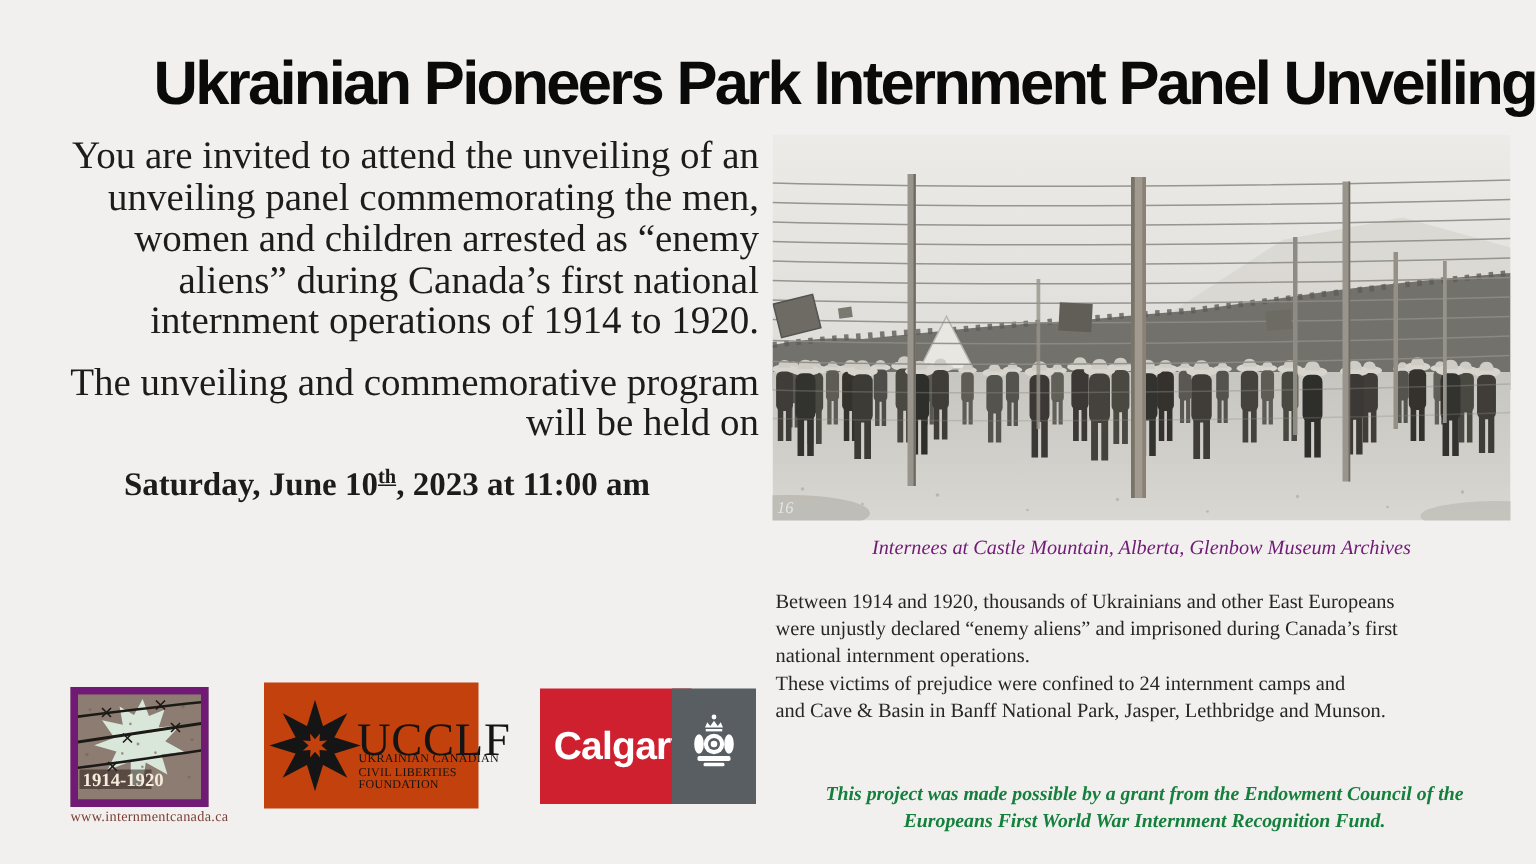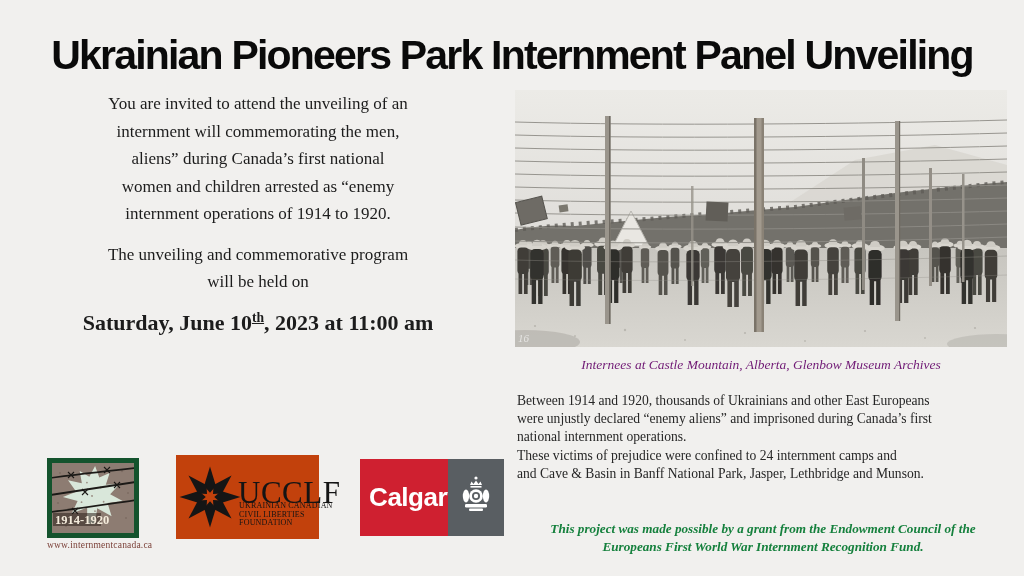--- a/index.html
+++ b/index.html
@@ -2,39 +2,39 @@
 <html><head>
 <meta charset="utf-8">
 <style>
   * { margin:0; padding:0; box-sizing:border-box; }
   html,body { width:1024px; height:576px; overflow:hidden; }
   body { background:#f1f0ee; font-family:"Liberation Serif", serif; color:#1c1c1c; }
   .page { position:relative; width:1024px; height:576px; background:#f1f0ee; }
   .abs { position:absolute; }
 
   .title {
-    top:32px; left:0; width:1024px; text-align:center;
+    top:32px; left:0; width:1024px; text-align:right;
     font-family:"Liberation Sans", sans-serif; font-weight:bold;
     font-size:41px; letter-spacing:-1.8px; color:#0a0a0a; white-space:nowrap;
   }
 
   .leftcol { left:10px; top:90px; width:496px; text-align:center; }
-  .intro-line, .program-line { font-size:17px; line-height:27.5px; white-space:nowrap; }
+  .intro-line, .program-line { font-size:26px; line-height:27.5px; white-space:nowrap;text-align:right; }
   .program { margin-top:13px; }
   .dateline { margin-top:14px; font-size:22px; font-weight:bold; white-space:nowrap; }
   .dateline sup, .venue sup { font-size:0.62em;text-decoration:underline; }
   .venue { margin-top:12px; }
   .venue-name { font-size:20.5px; line-height:26px; }
   .venue-addr { font-size:18.5px; line-height:24px; }
   .venue-note { font-size:14.5px; line-height:20px; }
   .venue-city { font-size:18.5px; line-height:24px; letter-spacing:0.3px; }
 
   
   .logo-intern { left:47px; top:458px; width:92px; }
-  .intern-box { width:92px; height:80px; border:5px solid #14532d; background:#8d7c72;
+  .intern-box { width:92px; height:80px; border:5px solid #701a75; background:#8d7c72;
                 box-shadow: inset 0 0 0 1px #2c2520; overflow:hidden; }
   .intern-url { margin-top:2px; text-align:left; font-size:9.5px; color:#7b4038; letter-spacing:0.2px; white-space:nowrap; }
 
   
   .logo-ucclf { left:176px; top:455px; width:143px; height:84px; background:#c2410c; }
   .ucclf-star { position:absolute; left:1px; top:3px; }
   .ucclf-acronym { position:absolute; left:62px; top:20px; font-size:31px; color:#141414; letter-spacing:0.5px; }
   .ucclf-name { position:absolute; left:63px; top:47px; font-weight:normal; font-size:8px; line-height:8.5px; letter-spacing:0.2px; color:#141414; white-space:nowrap; }
 
   
@@ -56,23 +56,23 @@
 </head>
 <body>
 
 <div class="page">
 
   <div class="abs title">Ukrainian Pioneers Park Internment Panel Unveiling</div>
 
   <div class="abs leftcol">
     <div class="intro">
       <div class="intro-line">You are invited to attend the unveiling of an</div>
-      <div class="intro-line">internment will commemorating the men,</div>
+      <div class="intro-line">unveiling panel commemorating the men,</div>
+      <div class="intro-line">women and children arrested as “enemy</div>
       <div class="intro-line">aliens” during Canada’s first national</div>
-      <div class="intro-line">women and children arrested as “enemy</div>
       <div class="intro-line">internment operations of 1914 to 1920.</div>
     </div>
     <div class="program">
       <div class="program-line">The unveiling and commemorative program</div>
       <div class="program-line">will be held on</div>
     </div>
     <div class="dateline"><span>Saturday, June 10</span><sup>th</sup><span>, 2023 at 11:00 am</span></div>
   </div>
 
   <div class="abs logo-intern">

